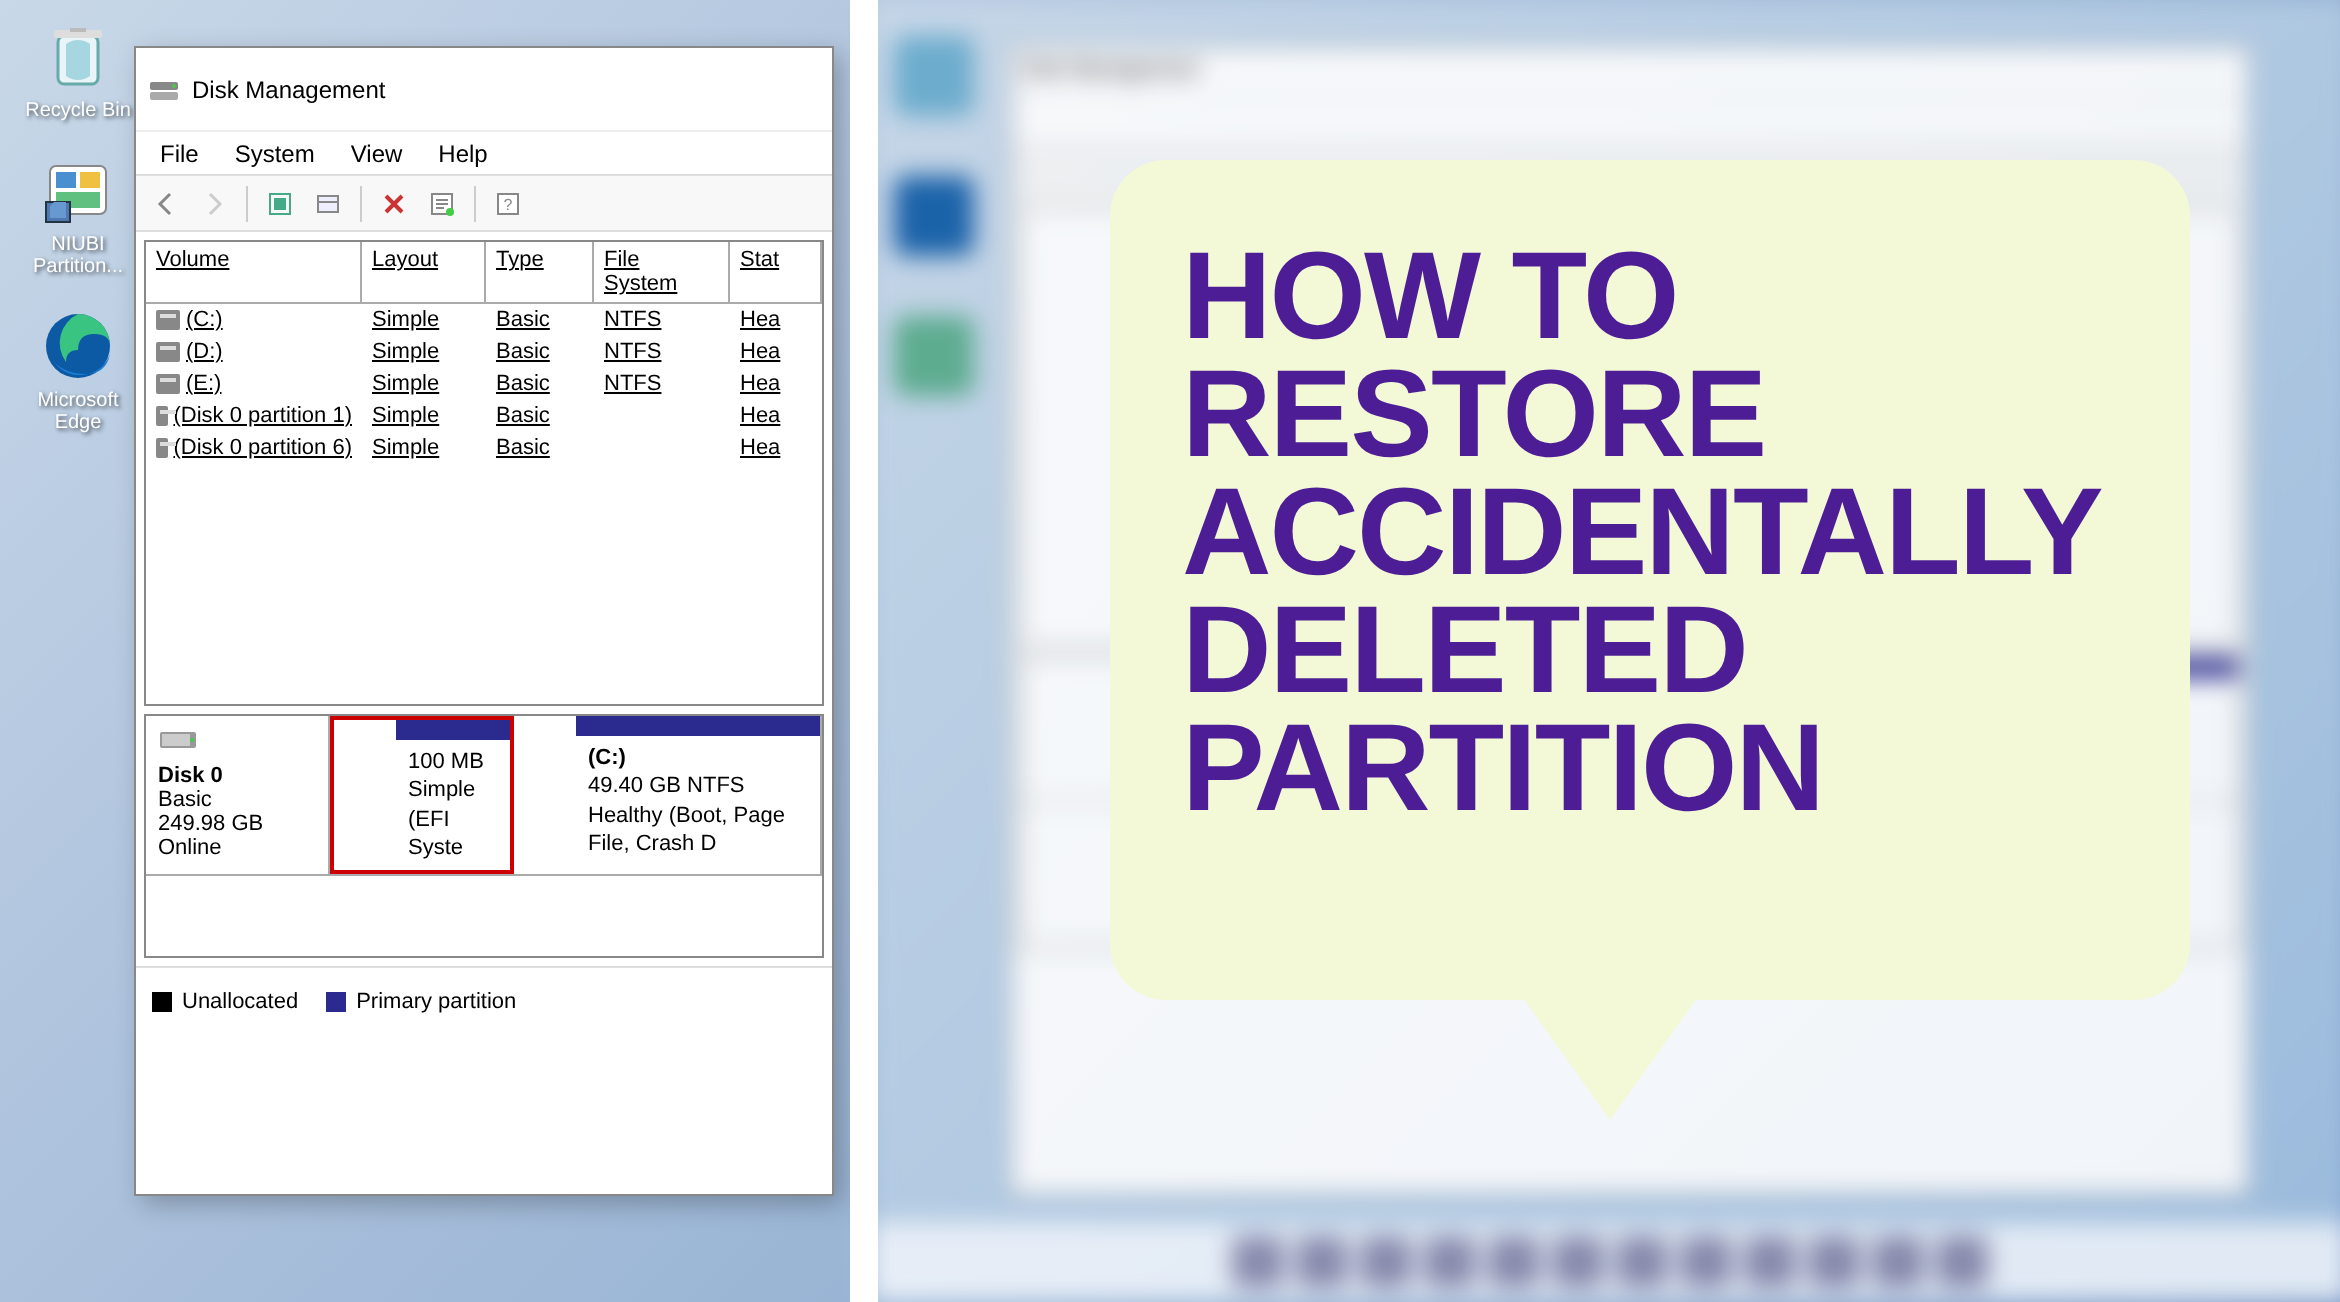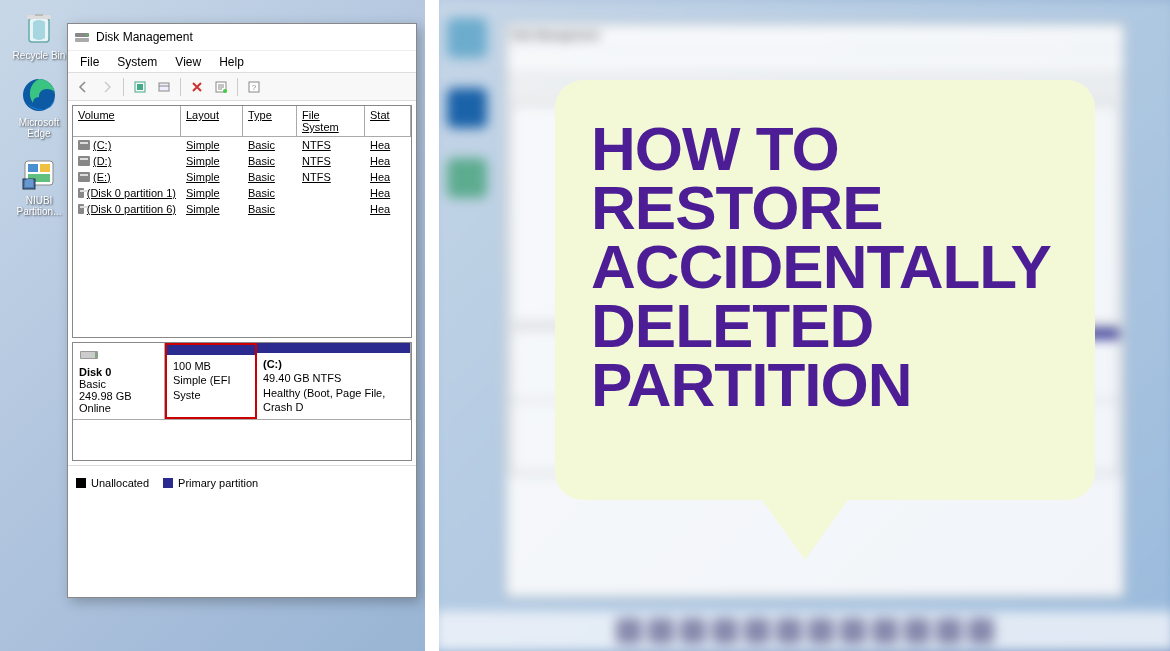--- a/index.html
+++ b/index.html
@@ -7,21 +7,21 @@
 
 .desktop-bg { position: absolute; inset: 0; background: linear-gradient(135deg, #c8d8e8 0%, #b0c4de 30%, #98b4d4 60%, #7090c0 100%); }
 
 .desktop-icons { position: absolute; left: 12px; top: 8px; display: flex; flex-direction: column; gap: 14px; z-index: 2; }
 .desktop-icon { width: 54px; display: flex; flex-direction: column; align-items: center; gap: 2px; cursor: pointer; }
 .desktop-icon .ico { width: 40px; height: 40px; display: flex; align-items: center; justify-content: center; }
 .desktop-icon .lbl { color: #fff; font-size: 10px; text-align: center; text-shadow: 1px 1px 2px rgba(0,0,0,.7); line-height: 1.1; }
 
 .window { position: absolute; background: #fff; border: 1px solid #888; box-shadow: 4px 4px 12px rgba(0,0,0,.25); z-index: 3; }
 .window.left { left: 67px; top: 23px; width: 350px; height: 575px; }
-.titlebar { height: 27px; display: flex; align-items: center; padding: 0 6px; background: #fff; border-bottom: 1px solid #eee; }
+.titlebar { height: 42px; display: flex; align-items: center; padding: 0 6px; background: #fff; border-bottom: 1px solid #eee; }
 .titlebar .ticon { width: 16px; height: 16px; margin-right: 6px; }
 .titlebar .ttext { font-size: 12px; }
 
 .menubar { height: 22px; display: flex; align-items: center; padding: 0 4px; background: #fff; border-bottom: 1px solid #ddd; gap: 2px; }
 .menubar .mi { padding: 2px 8px; font-size: 12px; cursor: pointer; }
 
 .toolbar { height: 28px; display: flex; align-items: center; padding: 0 4px; background: #f8f8f8; border-bottom: 1px solid #ddd; gap: 2px; }
 .toolbar .tb { width: 22px; height: 22px; display: flex; align-items: center; justify-content: center; cursor: pointer; border: 1px solid transparent; }
 .toolbar .sep { width: 1px; height: 18px; background: #ccc; margin: 0 3px; }
 
@@ -45,21 +45,21 @@
 .disk-glyph::after { content: ''; position: absolute; width: 8px; height: 2px; background: #ddd; top: 2px; left: 2px; }
 
 .graphical { border: 1px solid #888; margin: 4px; }
 .disk-row { display: flex; border-bottom: 1px solid #aaa; min-height: 72px; }
 .disk-info { width: 92px; padding: 5px 6px; border-right: 1px solid #aaa; background: #fff; }
 .disk-info .dicon { width: 20px; height: 14px; margin-bottom: 2px; }
 .disk-info .dname { font-weight: bold; }
 .disk-parts { flex: 1; display: flex; position: relative; }
 .part-top { height: 10px; }
 .part-body { padding: 4px 6px; font-size: 11px; line-height: 1.3; }
-.part { border-right: 1px solid #aaa; }
+.part { border-right: 1px solid #aaa; padding-left: 31px; }
 .part.p100 { width: 92px; border: 2px solid #c00; position: relative; }
 .part.p100 .part-top { background: #2a2a8f; }
 .part.pc { flex: 1; }
 .part.pc .part-top { background: #2a2a8f; }
 
 .legend { height: 24px; display: flex; align-items: flex-end; padding: 0 8px; gap: 14px; border-top: 1px solid #ddd; background: #fff; }
 .legend .lg { display: flex; align-items: center; gap: 5px; font-size: 11px; }
 .legend .sq { width: 10px; height: 10px; }
 .sq.black { background: #000; }
 .sq.blue { background: #2a2a8f; }
@@ -87,43 +87,43 @@
   <div class="desktop-icon">
     <div class="ico">
         <svg viewBox="0 0 40 40">
           <rect x="10" y="10" width="20" height="24" rx="3" fill="#e8f4f8" stroke="#6aa" stroke-width="1.5"></rect>
           <rect x="8" y="7" width="24" height="4" rx="1" fill="#ddd"></rect>
           <path d="M16 6 L24 6 L24 8 L16 8Z" fill="#bbb"></path>
           <path d="M14 14 Q20 10 26 14 L26 30 Q20 34 14 30Z" fill="#4ab" opacity=".4"></path>
         </svg>
       </div>
     <div class="lbl">Recycle Bin</div>
-  </div>
-  <div class="desktop-icon">
-    <div class="ico">
-        <svg viewBox="0 0 40 40">
-          <circle cx="20" cy="20" r="16" fill="#0c59a4"></circle>
-          <path d="M20 4 A16 16 0 0 1 36 20 Q36 14 28 14 Q20 14 20 22 Q14 22 14 28 A16 16 0 0 1 20 4" fill="#39c481"></path>
-          <path d="M8 28 Q14 34 24 34 Q34 34 36 24 A16 16 0 0 1 8 28" fill="#1a7dd4"></path>
-        </svg>
-      </div>
-    <div class="lbl">Microsoft Edge</div>
   </div>
   <div class="desktop-icon">
     <div class="ico">
         <svg viewBox="0 0 40 40">
           <rect x="6" y="8" width="28" height="24" rx="3" fill="#fff" stroke="#888"></rect>
           <rect x="9" y="11" width="10" height="8" fill="#4a90d0"></rect>
           <rect x="21" y="11" width="10" height="8" fill="#f0c040"></rect>
           <rect x="9" y="21" width="22" height="8" fill="#60c080"></rect>
           <rect x="4" y="26" width="12" height="10" fill="#5078b0" stroke="#234"></rect>
           <path d="M6 28 L8 26 L14 26 L14 34 L6 34Z" fill="#6898d0"></path>
         </svg>
       </div>
     <div class="lbl">NIUBI Partition...</div>
+  </div>
+  <div class="desktop-icon">
+    <div class="ico">
+        <svg viewBox="0 0 40 40">
+          <circle cx="20" cy="20" r="16" fill="#0c59a4"></circle>
+          <path d="M20 4 A16 16 0 0 1 36 20 Q36 14 28 14 Q20 14 20 22 Q14 22 14 28 A16 16 0 0 1 20 4" fill="#39c481"></path>
+          <path d="M8 28 Q14 34 24 34 Q34 34 36 24 A16 16 0 0 1 8 28" fill="#1a7dd4"></path>
+        </svg>
+      </div>
+    <div class="lbl">Microsoft Edge</div>
   </div>
 </div>
 
 <div class="window left">
   <div class="titlebar">
     <div class="ticon"><svg viewBox="0 0 16 16">
           <rect x="1" y="4" width="14" height="4" fill="#888" rx="1"></rect>
           <rect x="1" y="9" width="14" height="4" fill="#aaa" rx="1"></rect>
           <circle cx="13" cy="6" r="1" fill="#4c4"></circle>
         </svg></div>

